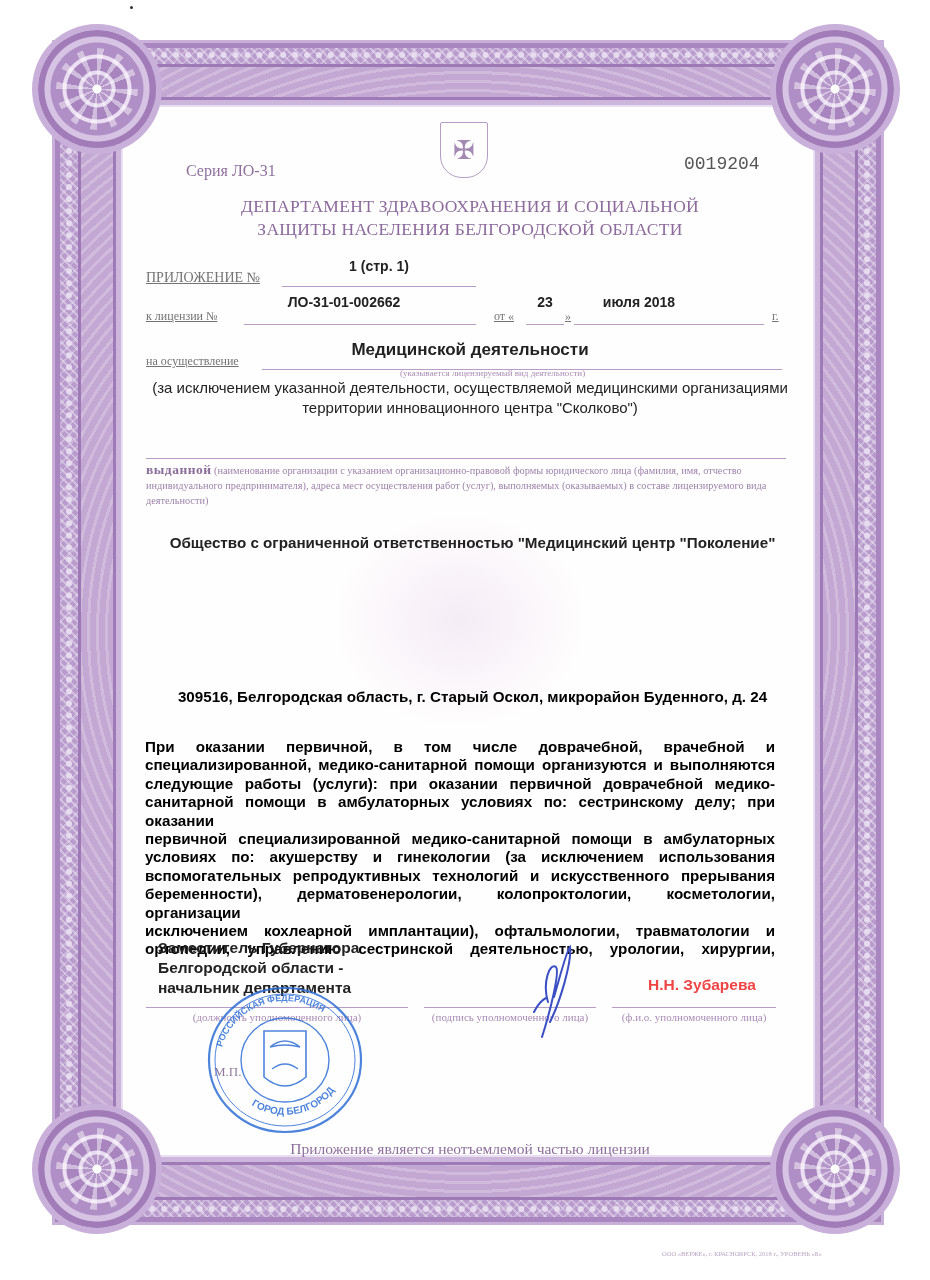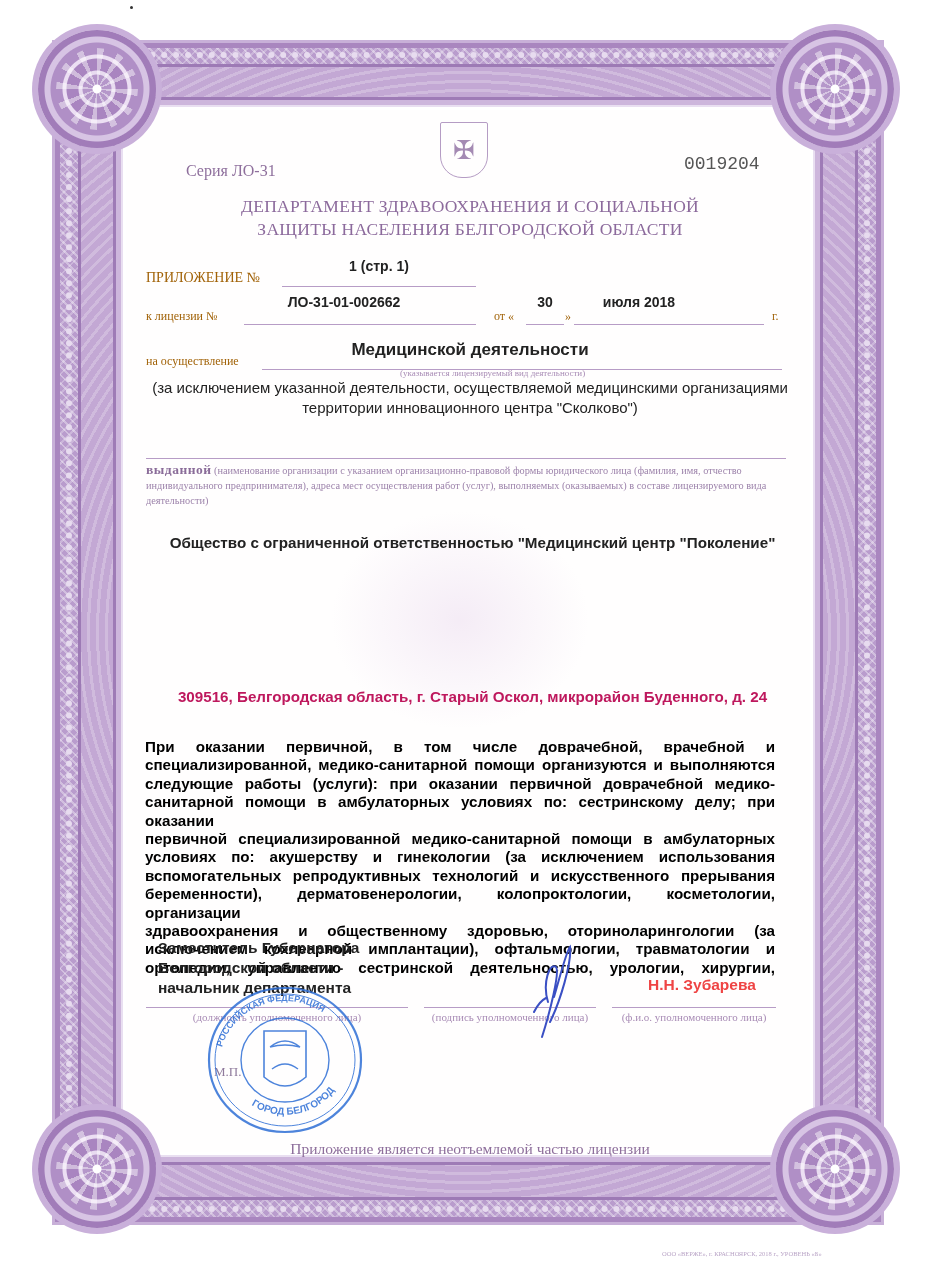--- a/index.html
+++ b/index.html
@@ -75,33 +75,33 @@
   }
   .series { left: 186px; top: 162px; font-size: 16px; }
   .number { left: 684px; top: 154px; font-family: "Liberation Mono", monospace; font-size: 18px; color: #555; }
   .dept {
     left: 140px; width: 660px; text-align: center; font-size: 17.5px;
     letter-spacing: 0.3px; color: #8c6a9c;
   }
   .dept1 { top: 196px; }
   .dept2 { top: 219px; }
 
-  .label { font-size: 14px; color: #a16207; }
+  .label { font-size: 14px; color: #737373; text-decoration: underline; }
   .uline { border-bottom: 1px solid #b79cc6; height: 1px; }
   .fill { font-weight: bold; font-size: 14px; color: #222; }
 
   .activity { left: 140px; width: 660px; text-align: center; font-weight: bold; font-size: 17px; color: #222; top: 340px; }
   .hint { font-size: 9px; color: #a88bb5; font-family: "Liberation Serif", serif; }
   .excl { left: 140px; width: 660px; text-align: center; font-size: 15px; line-height: 19.5px; color: #222; top: 378px; }
 
   .issued { left: 146px; top: 462px; width: 640px; font-size: 10.3px; line-height: 15px; color: #9d83ab; font-family: "Liberation Serif", serif; }
   .issued b { font-size: 13.5px; color: #8a6c99; letter-spacing: 0.5px; }
 
   .org { left: 140px; width: 665px; text-align: center; font-weight: bold; font-size: 15.2px; color: #222; top: 534px; }
-  .addr { left: 140px; width: 665px; text-align: center; font-weight: bold; font-size: 15.2px; color: #be185d; top: 688px; }
+  .addr { left: 140px; width: 665px; text-align: center; font-weight: bold; font-size: 15.2px; color: #000000; top: 688px; }
   .services {
     left: 145px; top: 738px; width: 630px; font-weight: bold; font-size: 15.2px;
     line-height: 18.4px; color: #000000; text-align: justify; text-align-last: justify;
   }
   .services span { display: block; text-align: justify; text-align-last: justify; }
 
   .sign-role { left: 158px; top: 938px; font-weight: bold; font-size: 15.5px; line-height: 20px; color: #222; }
   .sign-name { left: 648px; top: 976px; font-weight: bold; font-size: 15.5px; color: #ef4444; }
   .cap { font-size: 11px; color: #a88bb5; font-family: "Liberation Serif", serif; text-align: center; }
   .mp { left: 214px; top: 1064px; font-size: 13px; color: #8f7a9c; font-family: "Liberation Serif", serif; }
@@ -137,21 +137,21 @@
 
 <div class="abs label serif" style="left:146px; top:270px;">ПРИЛОЖЕНИЕ  №</div>
 <div class="abs uline" style="left:282px; top:285px; width:194px;"></div>
 <div class="abs fill" style="left:282px; top:258px; width:194px; text-align:center;">1 (стр. 1)</div>
 
 <div class="abs label serif" style="left:146px; top:309px; font-size:12px;">к лицензии  №</div>
 <div class="abs uline" style="left:244px; top:323px; width:232px;"></div>
 <div class="abs fill" style="left:244px; top:294px; width:200px; text-align:center;">ЛО-31-01-002662</div>
 <div class="abs label serif" style="left:494px; top:309px; font-size:12px;">от «</div>
 <div class="abs uline" style="left:526px; top:323px; width:38px;"></div>
-<div class="abs fill" style="left:526px; top:294px; width:38px; text-align:center;">30</div>
+<div class="abs fill" style="left:526px; top:294px; width:38px; text-align:center;">23</div>
 <div class="abs label serif" style="left:565px; top:309px; font-size:12px;">»</div>
 <div class="abs uline" style="left:574px; top:323px; width:190px;"></div>
 <div class="abs fill" style="left:574px; top:294px; width:130px; text-align:center;">июля 2018</div>
 <div class="abs label serif" style="left:772px; top:309px; font-size:12px;">г.</div>
 
 <div class="abs label serif" style="left:146px; top:354px; font-size:12px;">на осуществление</div>
 <div class="abs uline" style="left:262px; top:368px; width:520px;"></div>
 <div class="abs activity">Медицинской деятельности</div>
 <div class="abs hint" style="left:400px; top:368px;">(указывается лицензируемый вид деятельности)</div>
 <div class="abs excl">
@@ -170,21 +170,20 @@
 
 <div class="abs services">
   <span>При оказании первичной, в том числе доврачебной, врачебной и</span>
   <span>специализированной, медико-санитарной помощи организуются и выполняются</span>
   <span>следующие работы (услуги): при оказании первичной доврачебной медико-</span>
   <span>санитарной помощи в амбулаторных условиях по: сестринскому делу; при оказании</span>
   <span>первичной специализированной медико-санитарной помощи в амбулаторных</span>
   <span>условиях по: акушерству и гинекологии (за исключением использования</span>
   <span>вспомогательных репродуктивных технологий и искусственного прерывания</span>
   <span>беременности), дерматовенерологии, колопроктологии, косметологии, организации</span>
-  <span>здравоохранения и общественному здоровью, оториноларингологии (за</span>
   <span>исключением кохлеарной имплантации), офтальмологии, травматологии и</span>
   <span>ортопедии, управлению сестринской деятельностью, урологии, хирургии,</span>
 </div>
 
 <div class="abs sign-role">
   <div>Заместитель Губернатора</div>
   <div>Белгородской области -</div>
   <div>начальник департамента</div>
 </div>
 <div class="abs sign-name">Н.Н. Зубарева</div>

